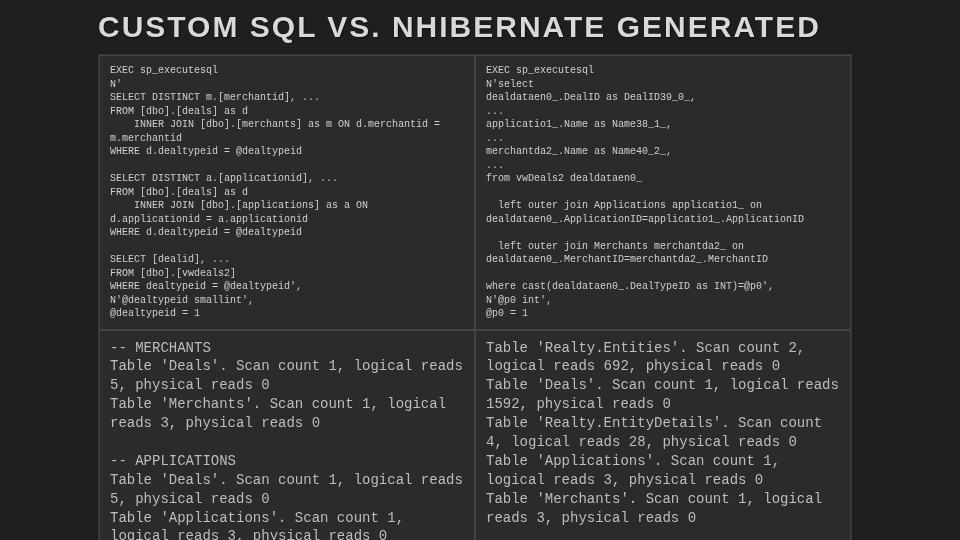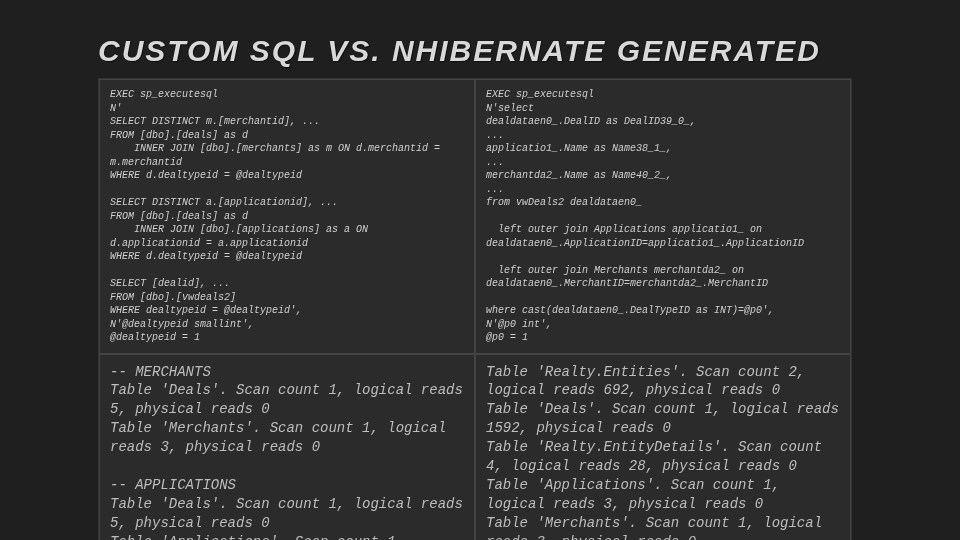--- a/index.html
+++ b/index.html
@@ -8,24 +8,23 @@
     width: 960px;
     height: 540px;
     background: #1f1f1f;
     font-family: Arial, Helvetica, sans-serif;
     overflow: hidden;
   }
   .slide {
     width: 888px;
     height: 540px;
     box-sizing: border-box;
-    padding: 28px 28px 18px 28px;
+    padding: 4px 28px 18px 28px;
     display: flex;
     flex-direction: column;
-    font-style: italic;
   }
   .title {
     font-size: 30px;
     font-weight: 800;
     letter-spacing: 2px;
     color: #d9d9d9;
     text-shadow: 0 0 1px #000, 1px 1px 1px rgba(0,0,0,0.4);
     margin: 6px 0 10px 70px;
   }
   .grid {

